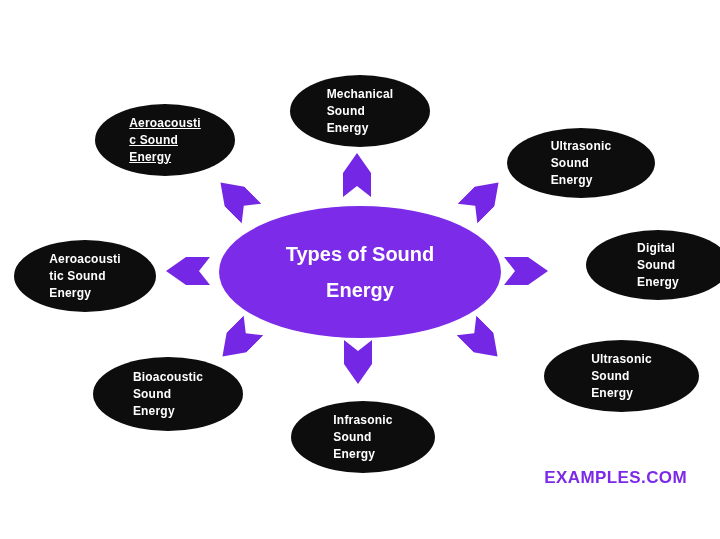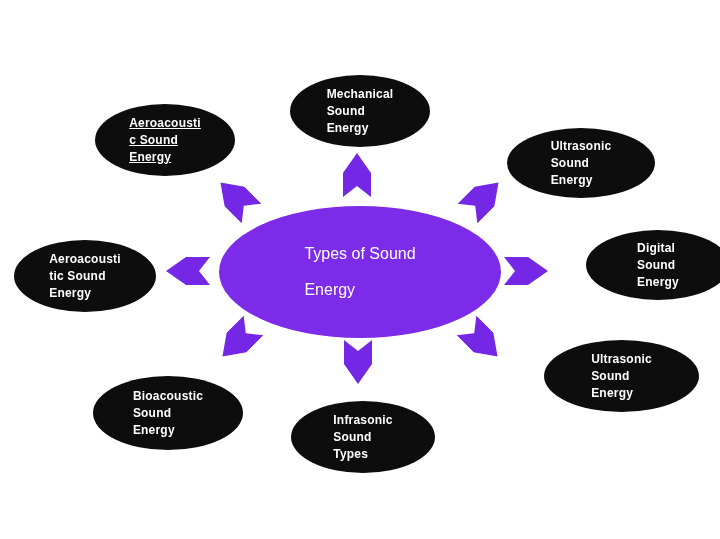--- a/index.html
+++ b/index.html
@@ -27,36 +27,36 @@
     font-size: 12px;
     line-height: 17px;
     white-space: pre-line;
     letter-spacing: 0.2px;
   }
   #node-mechanical      { left: 290px; top: 75px;  width: 140px; height: 72px; }
   #node-aeroacoustic    { left: 95px;  top: 104px; width: 140px; height: 72px; text-decoration: underline; }
   #node-electrical      { left: 507px; top: 128px; width: 148px; height: 70px; }
   #node-electroacoustic { left: 14px;  top: 240px; width: 142px; height: 72px; }
   #node-digital         { left: 586px; top: 230px; width: 144px; height: 70px; }
-  #node-bioacoustic     { left: 93px;  top: 376px; width: 150px; height: 74px; }
+  #node-bioacoustic     { left: 93px;  top: 357px; width: 150px; height: 74px; }
   #node-infrasonic      { left: 291px; top: 401px; width: 144px; height: 72px; }
   #node-ultrasonic      { left: 544px; top: 340px; width: 155px; height: 72px; }
 
   #center-ellipse {
     position: absolute;
     left: 219px; top: 206px; width: 282px; height: 132px;
     background: var(--center-fill, #7c2be8);
     border-radius: 50%;
     display: flex;
     align-items: center;
     justify-content: center;
-    text-align: left;
+    text-align: center;
     color: var(--center-text, #ffffff);
-    font-weight: normal;
-    font-size: 16px;
+    font-weight: bold;
+    font-size: 20px;
     line-height: 36px;
     white-space: pre-line;
   }
 
   .arrow {
     position: absolute;
     width: 44px;
     height: 28px;
   }
   .arrow polygon { fill: var(--arrow-fill, #7527e6); }
@@ -141,19 +141,20 @@
 tic Sound
 Energy</div>
   <div class="node" id="node-digital">Digital
 Sound
 Energy</div>
   <div class="node" id="node-bioacoustic">Bioacoustic
 Sound
 Energy</div>
   <div class="node" id="node-infrasonic">Infrasonic
 Sound
-Types</div>
+Energy</div>
   <div class="node" id="node-ultrasonic">Ultrasonic
 Sound
 Energy</div>
 
+  <div id="watermark">EXAMPLES.COM</div>
 
 </div>
 
 </body></html>

